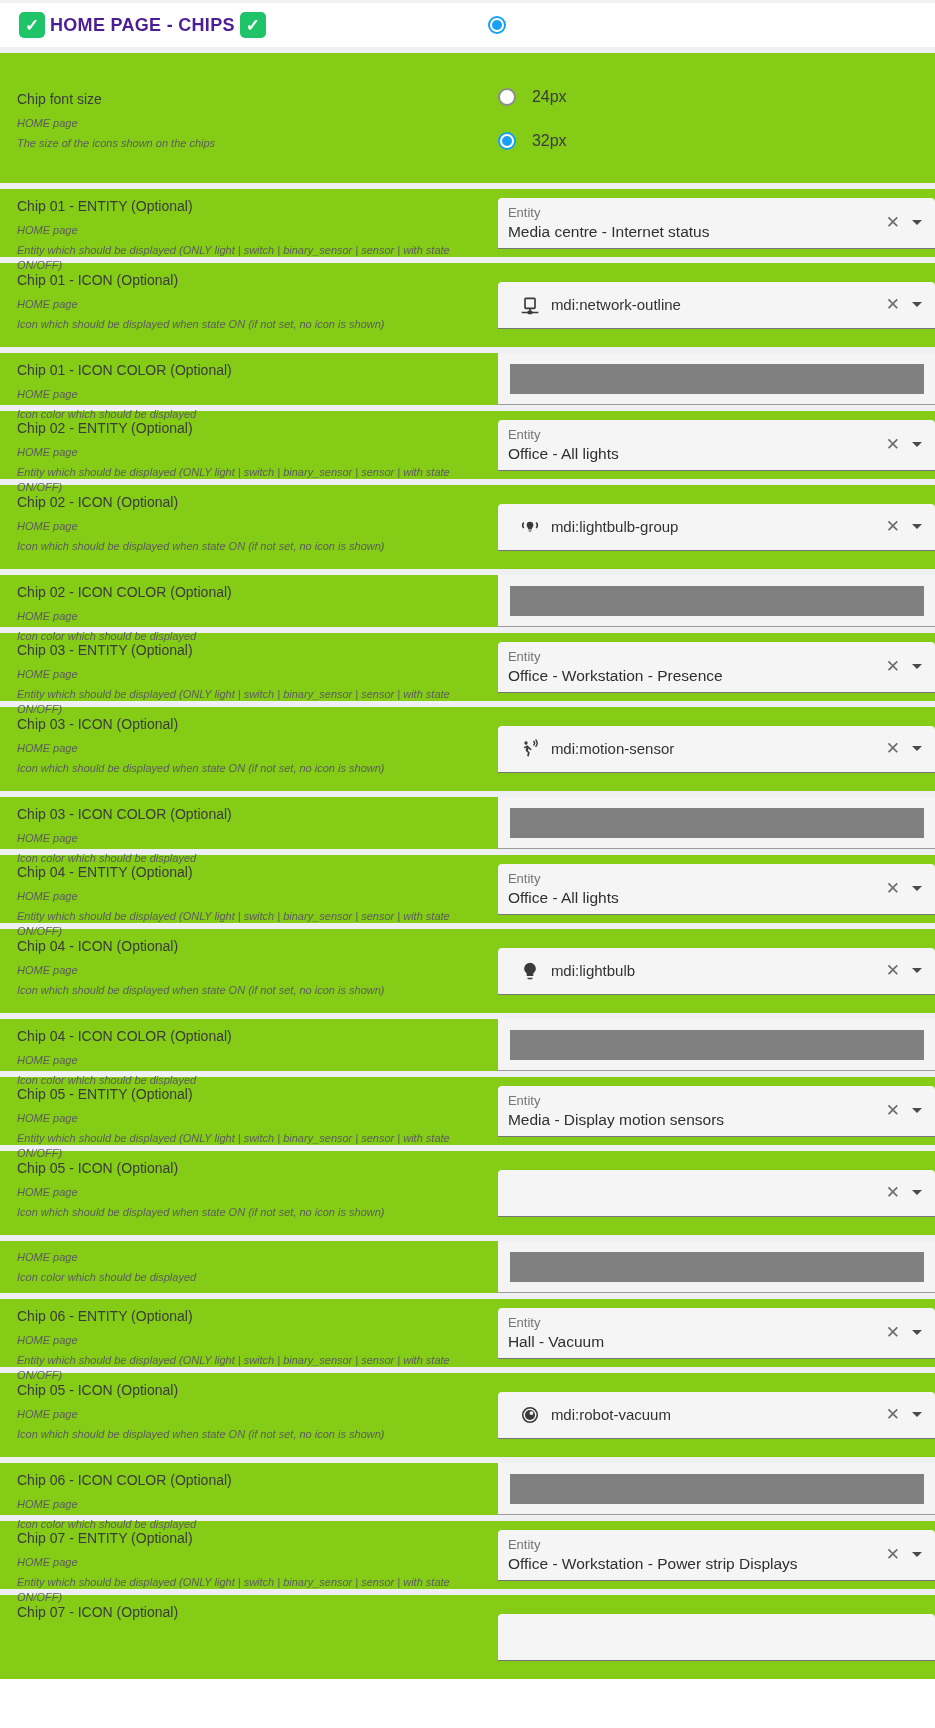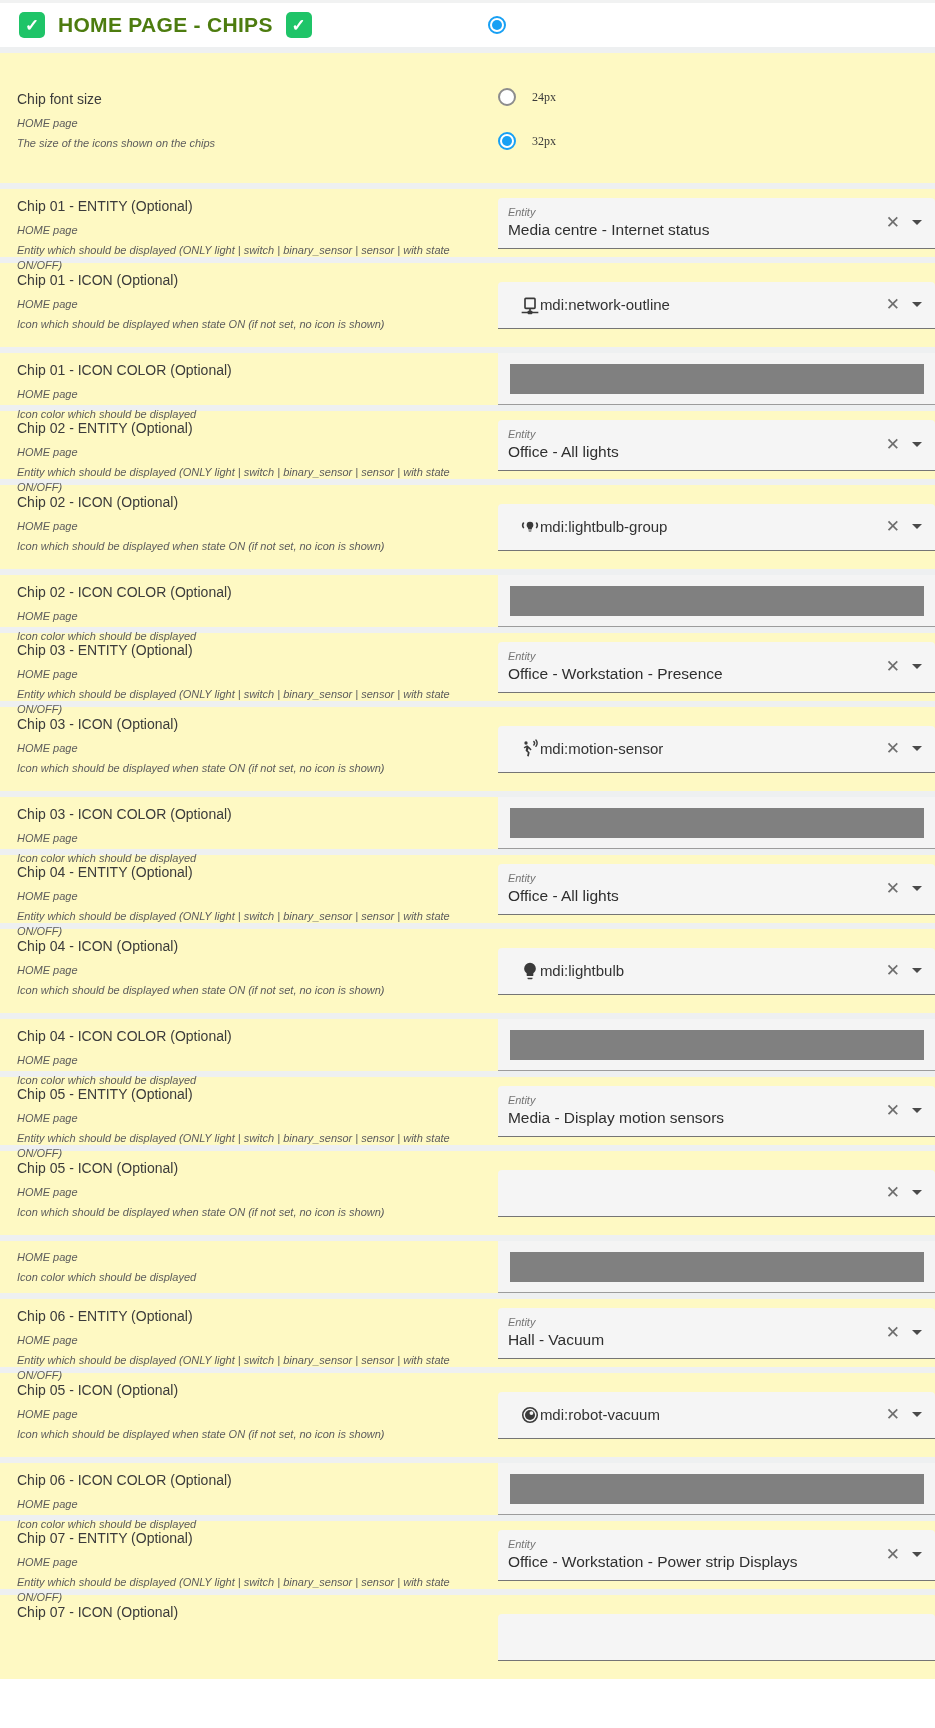--- a/index.html
+++ b/index.html
@@ -8,65 +8,65 @@
     font-family:"Liberation Sans", sans-serif;color:#3b3b3b;position:relative;
   }
   .top-strip{height:3px;background:#f1f2f2;}
   
   .header{height:44px;display:flex;align-items:center;padding-left:19px;position:relative;}
   .checkbox{
     width:26px;height:26px;border-radius:5px;background:#1fc468;color:#fff;
     display:inline-flex;align-items:center;justify-content:center;
     font-size:17px;font-weight:bold;line-height:1;
   }
-  .page-title{font-size:21px;font-weight:bold;color:#4d7c0f;margin:0 13px;letter-spacing:.3px;}
+  .page-title{font-size:18px;font-weight:bold;color:#4c1d95;margin:0 5px;letter-spacing:.3px;}
   .header .radio-wrap{position:absolute;left:488px;top:13px;}
   
   .divider{height:6px;background:#eef0f1;}
   
-  .row{display:flex;background:#fef9c3;gap:31px;}
+  .row{display:flex;background:#84cc16;gap:31px;}
   .row .left{width:459px;padding:9px 0 0 17px;box-sizing:content-box;}
   .row .right{width:446px;display:flex;flex-direction:column;justify-content:center;}
   .row-title{font-size:14px;color:#3b3b3b;margin-bottom:9px;}
   .row-sub{font-style:italic;font-size:11px;color:#5c5c5c;line-height:1.35;max-width:436px;}
   .sub-title{margin-bottom:5px;}
   
   .fontsize-row{height:130px;}
   .fontsize-row .left{padding-top:38px;}
   .radio-group{display:flex;flex-direction:column;gap:26px;padding-top:2px;}
   .radio-option{display:flex;align-items:center;gap:16px;cursor:pointer;}
   .radio{
     width:18px;height:18px;border-radius:50%;border:2px solid #8d8d8d;
     box-sizing:border-box;position:relative;background:#fff;display:inline-block;
   }
   .radio.selected{border-color:#18a0f4;}
   .radio.selected::after{
     content:'';position:absolute;left:2px;top:2px;right:2px;bottom:2px;
     border-radius:50%;background:#18a0f4;
   }
-  .radio-label{font-size:12px;color:#3b3b3b;font-family:Liberation Serif, serif;}
+  .radio-label{font-size:16px;color:#3b3b3b;}
   
   .entity-row{height:68px;}
   .icon-row{height:84px;}
   .color-row{height:52px;}
   .select-field{
     background:#f5f5f5;border-bottom:1px solid #757575;border-radius:4px 4px 0 0;
     position:relative;display:flex;align-items:center;cursor:pointer;
   }
   .select-field.tall{height:50px;}
   .select-field.short{height:46px;}
   .field-text{display:flex;flex-direction:column;justify-content:center;padding-left:10px;}
-  .micro{font-size:11px;color:#757575;margin-bottom:3px;font-style:italic;}
+  .micro{font-size:13px;color:#757575;margin-bottom:3px;}
   .value{font-size:15.5px;color:#2f2f2f;white-space:nowrap;}
   .controls{position:absolute;right:13px;top:0;bottom:0;display:flex;align-items:center;gap:12px;}
   .clear-x{font-size:17px;color:#6e6e6e;line-height:1;}
   .caret{width:0;height:0;border-left:5px solid transparent;border-right:5px solid transparent;border-top:5px solid #4a4a4a;}
   .icon-slot{width:20px;height:20px;margin-left:22px;flex:none;}
   .icon-slot svg{width:20px;height:20px;display:block;}
-  .mdi-text{font-size:15px;color:#333;white-space:nowrap;}
+  .mdi-text{margin-left:11px;font-size:15px;color:#333;white-space:nowrap;}
   .color-field{
     background:#f4f4f4;height:52px;border-bottom:1px solid #9c9c9c;
     display:flex;align-items:center;cursor:pointer;
   }
   .color-swatch{height:30px;margin-left:12px;width:414px;background:#808080;}
 </style>
 </head>
 <body>
 
 <div class="top-strip"></div>

